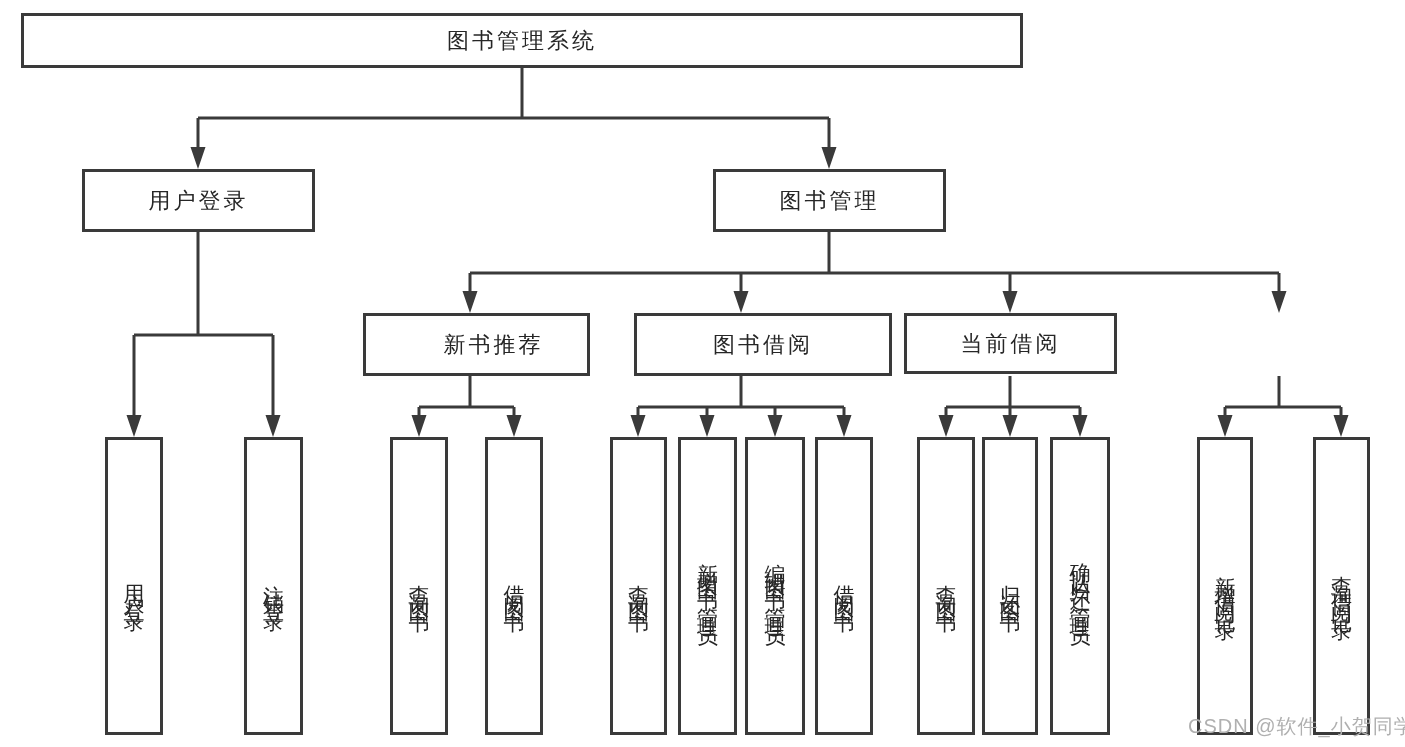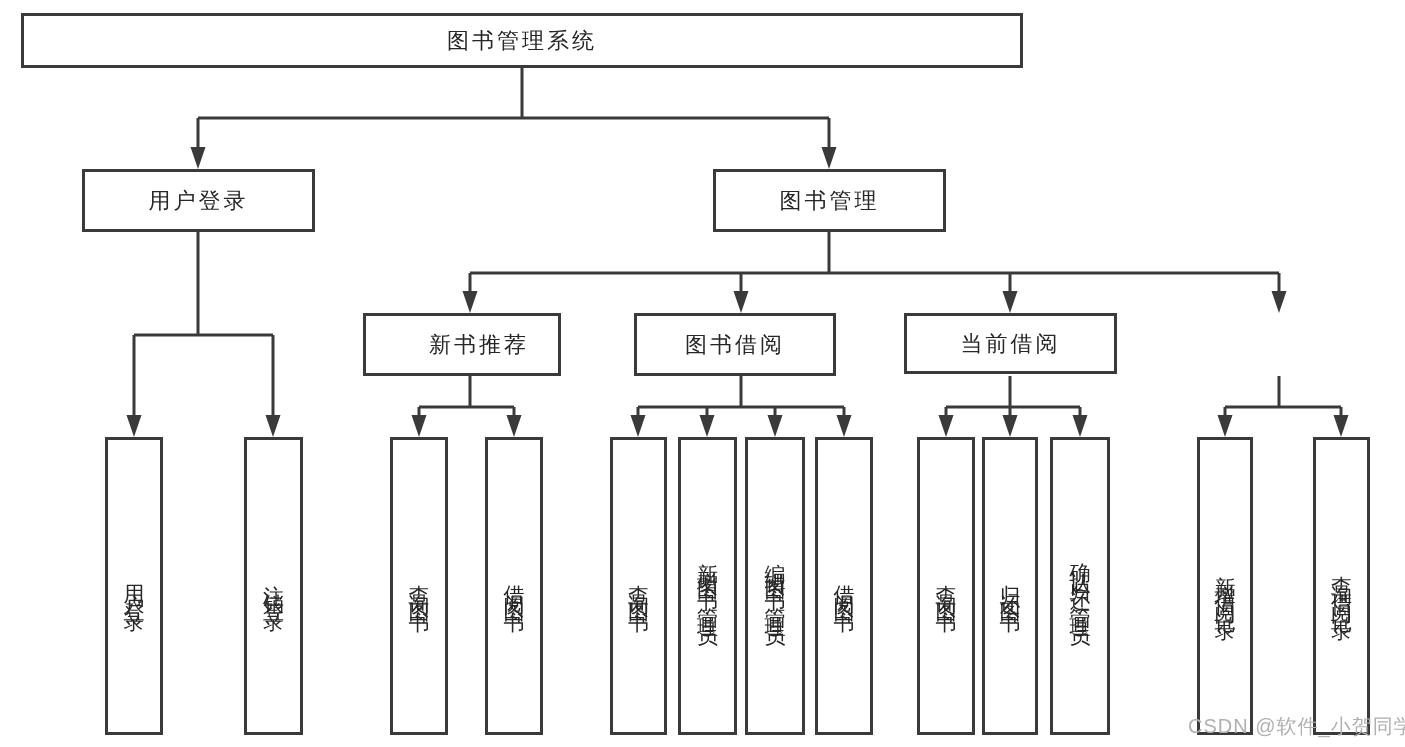--- a/index.html
+++ b/index.html
@@ -115,24 +115,24 @@
     <span>图书管理系统</span>
   </div>
 
   <div class="box h" style="left:82px; top:169px; width:233px; height:63px;">
     <span>用户登录</span>
   </div>
   <div class="box h" style="left:713px; top:169px; width:233px; height:63px;">
     <span>图书管理</span>
   </div>
 
-  <div class="box h" style="left:363px; top:313px; width:198px; height:63px;padding-left:34px;">
+  <div class="box h" style="left:363px; top:313px; width:227px; height:63px;padding-left:34px;">
     <span>新书推荐</span>
   </div>
-  <div class="box h" style="left:634px; top:313px; width:202px; height:63px;">
+  <div class="box h" style="left:634px; top:313px; width:258px; height:63px;">
     <span>图书借阅</span>
   </div>
   <div class="box h" style="left:904px; top:313px; width:213px; height:61px;">
     <span>当前借阅</span>
   </div>
 
   <div class="box v" style="left:105px; top:437px; width:58px; height:298px;">
     <span>用户登录</span>
   </div>
   <div class="box v" style="left:244px; top:437px; width:59px; height:298px;">

